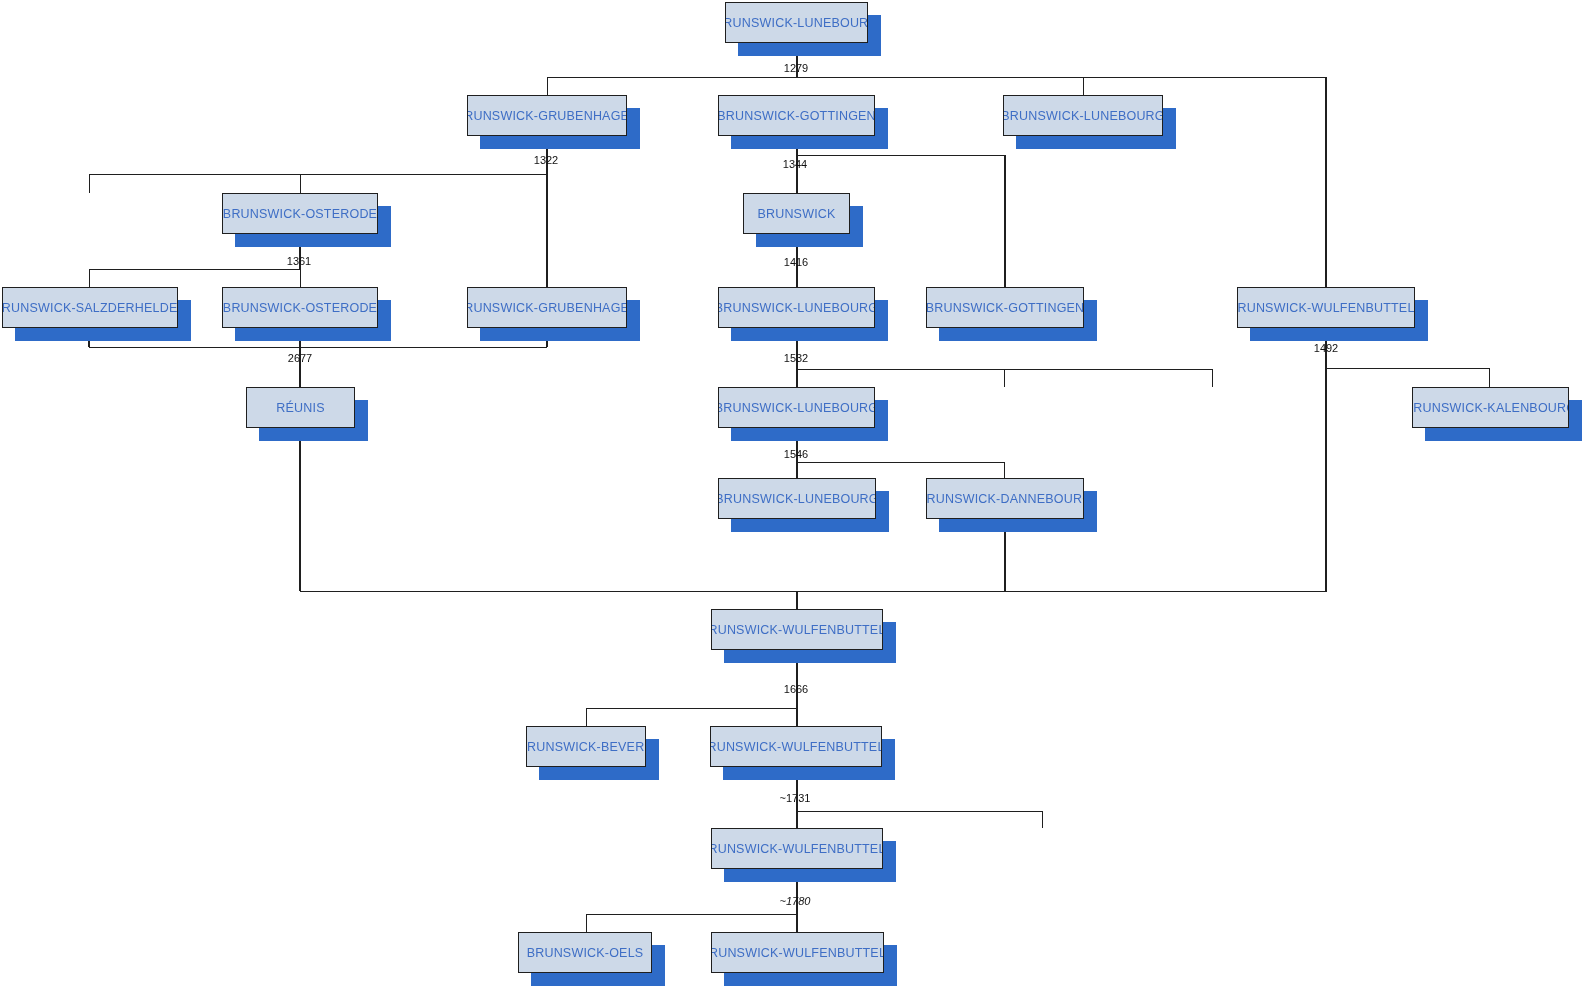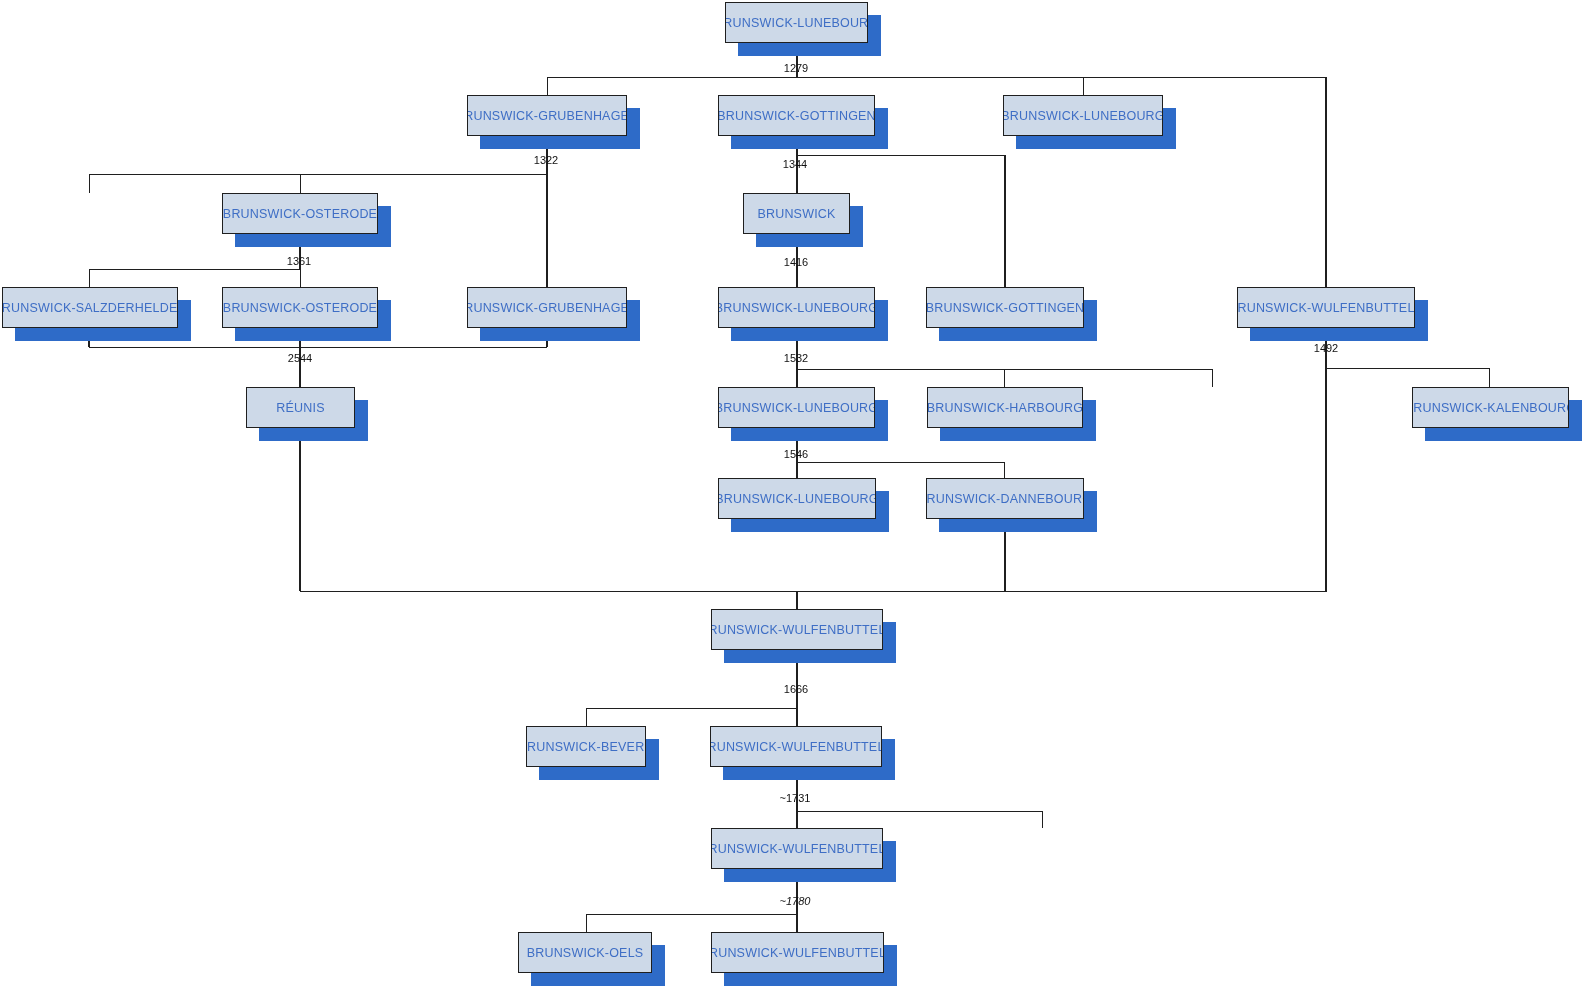--- a/index.html
+++ b/index.html
@@ -102,38 +102,37 @@
       <div class="node" style="left: 222px; top: 193px; width: 156px;">BRUNSWICK-OSTERODE</div>
       <div class="node" style="left: 743px; top: 193px; width: 107px;">BRUNSWICK</div>
       <div class="node" style="left: 2px; top: 287px; width: 176px;">BRUNSWICK-SALZDERHELDEN</div>
       <div class="node" style="left: 222px; top: 287px; width: 156px;">BRUNSWICK-OSTERODE</div>
       <div class="node" style="left: 467px; top: 287px; width: 160px;">BRUNSWICK-GRUBENHAGEN</div>
       <div class="node" style="left: 718px; top: 287px; width: 157px;">BRUNSWICK-LUNEBOURG</div>
       <div class="node" style="left: 926px; top: 287px; width: 158px;">BRUNSWICK-GOTTINGEN</div>
       <div class="node" style="left: 1237px; top: 287px; width: 178px;">BRUNSWICK-WULFENBUTTELS</div>
       <div class="node" style="left: 246px; top: 387px; width: 109px;">RÉUNIS</div>
       <div class="node" style="left: 718px; top: 387px; width: 157px;">BRUNSWICK-LUNEBOURG</div>
-      <div class="node" style="left: 927px; top: 387px; width: 156px;">BRUNSWICK-HARBOURG</div>
       <div class="node" style="left: 1412px; top: 387px; width: 157px;">BRUNSWICK-KALENBOURG</div>
       <div class="node" style="left: 718px; top: 478px; width: 158px;">BRUNSWICK-LUNEBOURG</div>
       <div class="node" style="left: 926px; top: 478px; width: 158px;">BRUNSWICK-DANNEBOURG</div>
       <div class="node" style="left: 711px; top: 609px; width: 172px;">BRUNSWICK-WULFENBUTTELS</div>
       <div class="node" style="left: 526px; top: 726px; width: 120px;">BRUNSWICK-BEVERN</div>
       <div class="node" style="left: 710px; top: 726px; width: 172px;">BRUNSWICK-WULFENBUTTELS</div>
       <div class="node" style="left: 711px; top: 828px; width: 172px;">BRUNSWICK-WULFENBUTTELS</div>
       <div class="node" style="left: 518px; top: 932px; width: 134px;">BRUNSWICK-OELS</div>
       <div class="node" style="left: 711px; top: 932px; width: 173px;">BRUNSWICK-WULFENBUTTELS</div>
     </div>
   <div class="layer" id="labels-layer">
       <div class="ylabel" style="left: 796px; top: 62px;">1279</div>
       <div class="ylabel" style="left: 546px; top: 154px;">1322</div>
       <div class="ylabel" style="left: 795px; top: 158px;">1344</div>
       <div class="ylabel" style="left: 299px; top: 255px;">1361</div>
       <div class="ylabel" style="left: 796px; top: 256px;">1416</div>
       <div class="ylabel" style="left: 1326px; top: 342px;">1492</div>
-      <div class="ylabel" style="left: 300px; top: 352px;">2544</div>
+      <div class="ylabel" style="left: 300px; top: 352px;">2677</div>
       <div class="ylabel" style="left: 796px; top: 352px;">1532</div>
       <div class="ylabel" style="left: 796px; top: 448px;">1546</div>
       <div class="ylabel" style="left: 796px; top: 683px;">1666</div>
       <div class="ylabel" style="left: 795px; top: 792px;">~1731</div>
       <div class="ylabel" style="left: 795px; top: 895px; font-style: italic;">~1780</div>
     </div>
 </div>
 
 </body></html>

